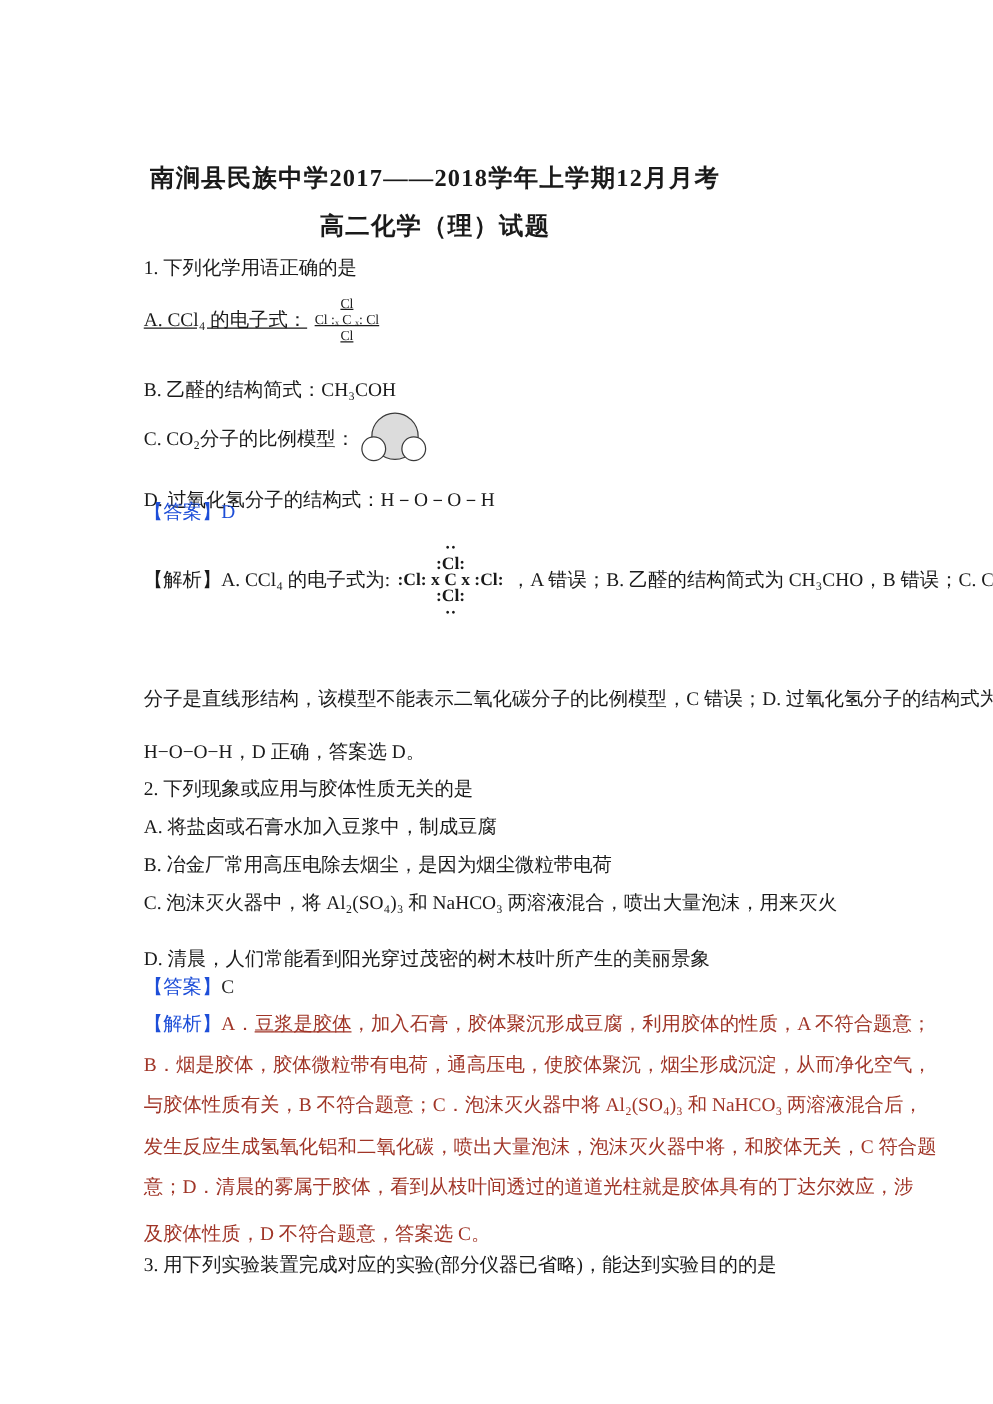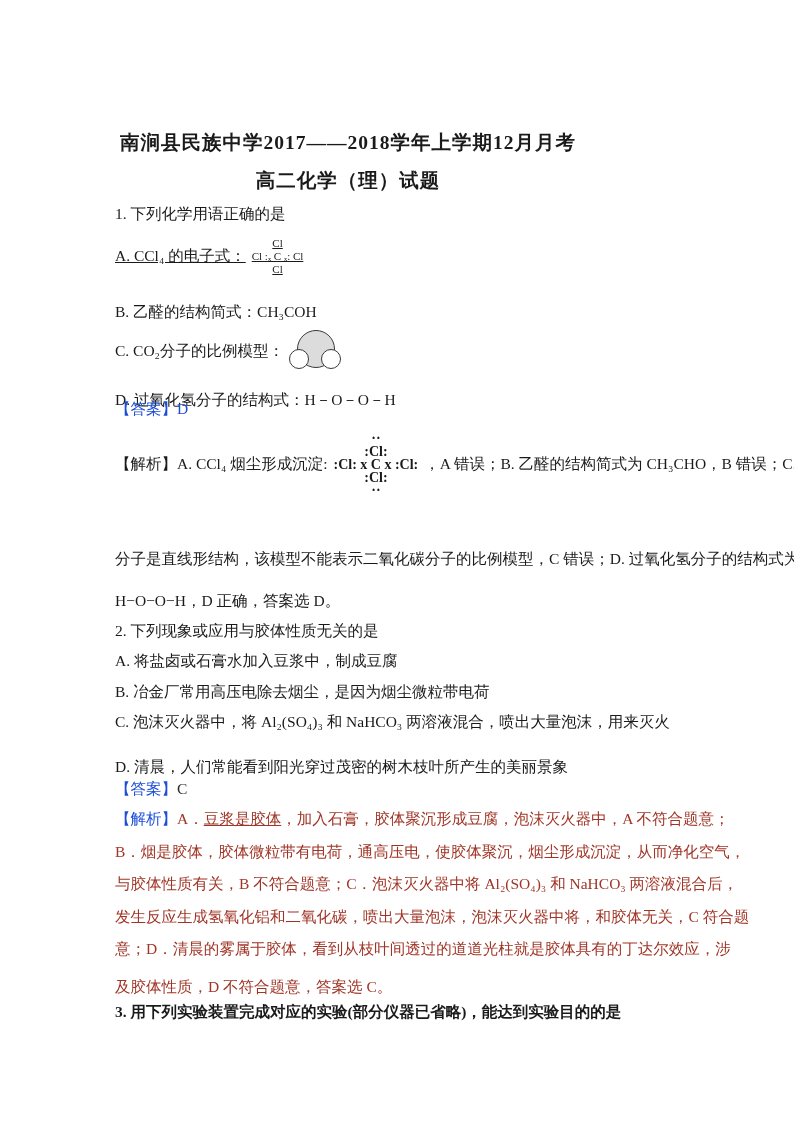--- a/index.html
+++ b/index.html
@@ -76,21 +76,21 @@
   </span>
 </div>
 
 <div class="abs" style="top:374px;margin-top:16px;">D.  过氧化氢分子的结构式：H－O－O－H</div>
 
 <div class="abs" style="top:399px;">
   <span class="red">【答案】</span><span class="red">D</span>
 </div>
 
 <div class="abs row" style="top:432px;">
-  <span>【解析】A. CCl₄ 烟尘形成沉淀:</span>
+  <span>【解析】A. CCl₄ 的电子式为:</span>
   <span class="lewis bold">
     <div>··</div>
     <div>:Cl:</div>
     <div>:Cl: x C x :Cl:</div>
     <div>:Cl:</div>
     <div>··</div>
   </span>
   <span>，A 错误；B.  乙醛的结构简式为 CH₃CHO，B 错误；C. CO₂</span>
 </div>
 
@@ -101,21 +101,21 @@
 <div class="abs" style="top:651px;">A.  将盐卤或石膏水加入豆浆中，制成豆腐</div>
 <div class="abs" style="top:682px;">B.  冶金厂常用高压电除去烟尘，是因为烟尘微粒带电荷</div>
 <div class="abs" style="top:712px;">C.  泡沫灭火器中，将 Al₂(SO₄)₃ 和 NaHCO₃ 两溶液混合，喷出大量泡沫，用来灭火</div>
 <div class="abs" style="top:757px;">D.  清晨，人们常能看到阳光穿过茂密的树木枝叶所产生的美丽景象</div>
 
 <div class="abs" style="top:779px;">
   <span class="red">【答案】</span><span class="ans-letter">C</span>
 </div>
 
 <div class="abs" style="top:809px;">
-  <span class="red">【解析】</span><span class="darkred">A．</span><span class="darkred ul">豆浆是胶体</span><span class="darkred">，加入石膏，胶体聚沉形成豆腐，泡沫灭火器中，A 不符合题意；</span>
+  <span class="red">【解析】</span><span class="darkred">A．</span><span class="darkred ul">豆浆是胶体</span><span class="darkred">，加入石膏，胶体聚沉形成豆腐，利用胶体的性质，A 不符合题意；</span>
 </div>
 <div class="abs darkred" style="top:842px;">B．烟是胶体，胶体微粒带有电荷，通高压电，使胶体聚沉，烟尘形成沉淀，从而净化空气，</div>
 <div class="abs darkred" style="top:874px;">与胶体性质有关，B 不符合题意；C．泡沫灭火器中将 Al₂(SO₄)₃ 和 NaHCO₃ 两溶液混合后，</div>
 <div class="abs darkred" style="top:907px;">发生反应生成氢氧化铝和二氧化碳，喷出大量泡沫，泡沫灭火器中将，和胶体无关，C 符合题</div>
 <div class="abs darkred" style="top:939px;">意；D．清晨的雾属于胶体，看到从枝叶间透过的道道光柱就是胶体具有的丁达尔效应，涉</div>
 <div class="abs darkred" style="top:977px;">及胶体性质，D 不符合题意，答案选 C。</div>
 
-<div class="abs" style="top:1002px;font-weight:bold;">3. 用下列实验装置完成对应的实验(部分仪器已省略)，能达到实验目的的是</div>
+<div class="abs" style="top:1002px;">3. 用下列实验装置完成对应的实验(部分仪器已省略)，能达到实验目的的是</div>
 
 </body></html>

